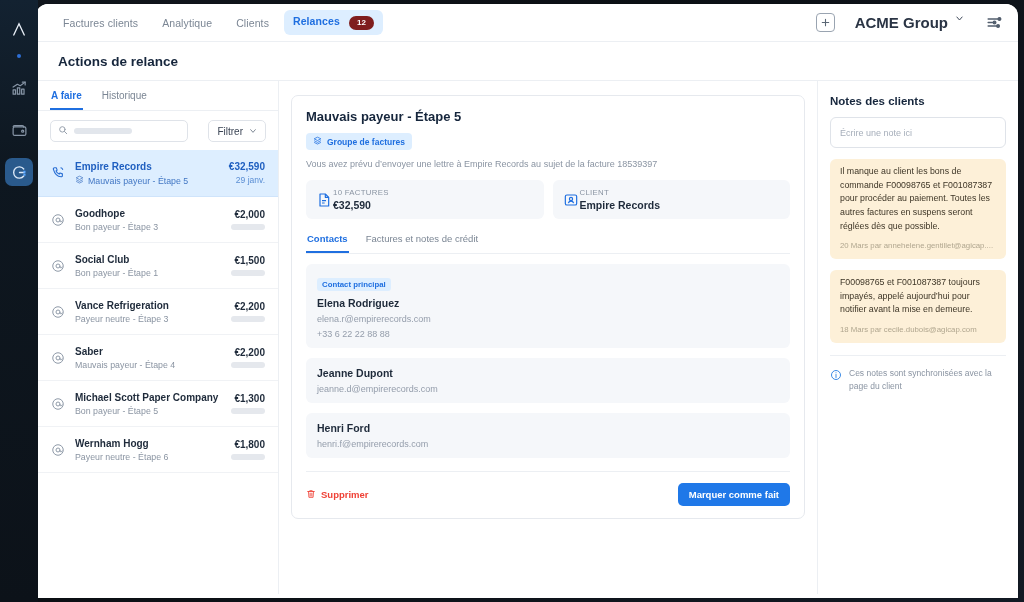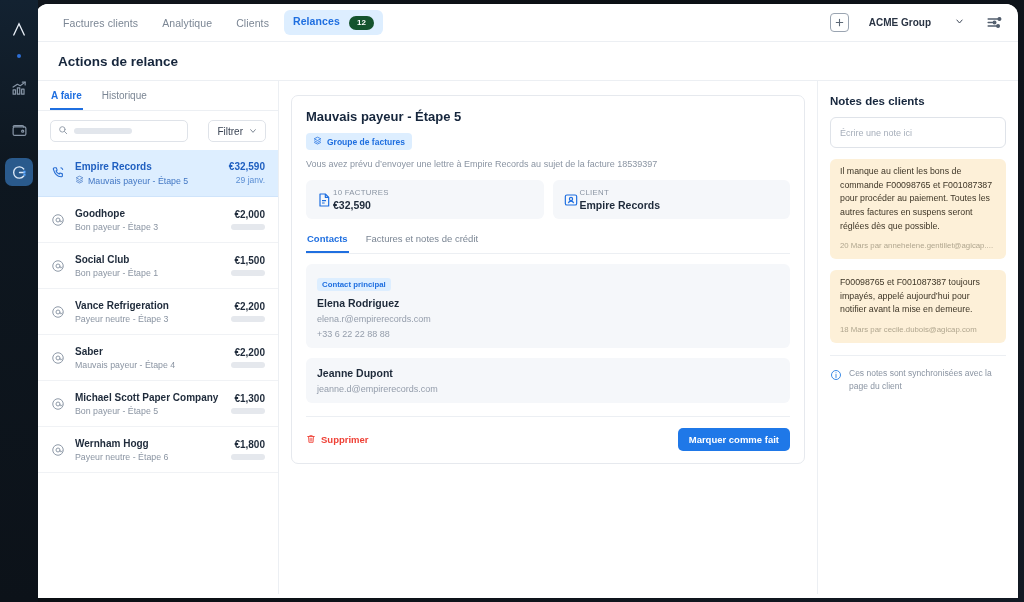--- a/index.html
+++ b/index.html
@@ -45,33 +45,33 @@
     display: flex; align-items: center; padding: 0 14px 0 18px;
     background:#fff;
   }
   .navtab {
     font-size: 10.5px; color: #7b8694; padding: 5px 9px; border-radius: 6px;
     margin-right: 6px; white-space: nowrap; letter-spacing: .1px;
   }
   .navtab.active { background: #ddeeff; color: #1f6fe0; font-weight: bold; }
   .badge-count {
     display: inline-flex; align-items: center; justify-content: center;
-    background: #14532d; color: #fff; font-size: 8px; font-weight: bold;
+    background: #7f1d1d; color: #fff; font-size: 8px; font-weight: bold;
     border-radius: 9px; min-width: 15px; height: 14px; padding: 0 8px;
     margin-left: 6px; vertical-align: middle;
   }
   .nav-spacer { flex: 1; }
   .icon-btn {
     width: 19px; height: 19px; border: 1px solid #9aa4b1; border-radius: 4px;
     display: flex; align-items: center; justify-content: center;
     color: #5b6775; font-size: 12px; line-height: 1;
   }
   .org {
-    font-size: 10px; color: #2a3444; font-weight: bold;
-    margin: 0 6px 0 20px; display: flex; align-items: flex-start; gap: 24px;
+    font-size: 15px; color: #2a3444; font-weight: bold;
+    margin: 0 6px 0 20px; display: flex; align-items: flex-start; gap: 7px;
   }
   .chev { color: #3b4555; font-size: 9px; }
   .sliders { margin-left: 16px; width: 18px; height: 18px; color:#4b5563; }
 
   
   #pagetitle {
     padding: 12px 0 11px 22px; font-size: 13.5px; font-weight: bold;
     color: #16263c; border-bottom: 1px solid #eceff3;
   }
 
@@ -514,20 +514,24 @@
           <div class="cname">Elena Rodriguez</div>
           <div class="cline">elena.r@empirerecords.com</div>
           <div class="cline">+33 6 22 22 88 88</div>
         </div>
 
         <div class="contact">
           <div class="cname" style="margin-top:0">Jeanne Dupont</div>
           <div class="cline">jeanne.d@empirerecords.com</div>
         </div>
 
+        <div class="contact">
+          <div class="cname" style="margin-top:0">Henri Ford</div>
+          <div class="cline">henri.f@empirerecords.com</div>
+        </div>
 
         <div class="c2-footer">
           <div class="del">
             <span>
               <svg width="10" height="10" viewBox="0 0 24 24" fill="none" stroke="#ef4136" stroke-width="2" stroke-linecap="round" stroke-linejoin="round">
                   <path d="M4 6 h16"></path>
                   <path d="M9 6 V4 h6 v2"></path>
                   <path d="M6 6 l1 14 h10 l1 -14"></path>
                   <path d="M10 10 v7 M14 10 v7"></path>
                 </svg>

